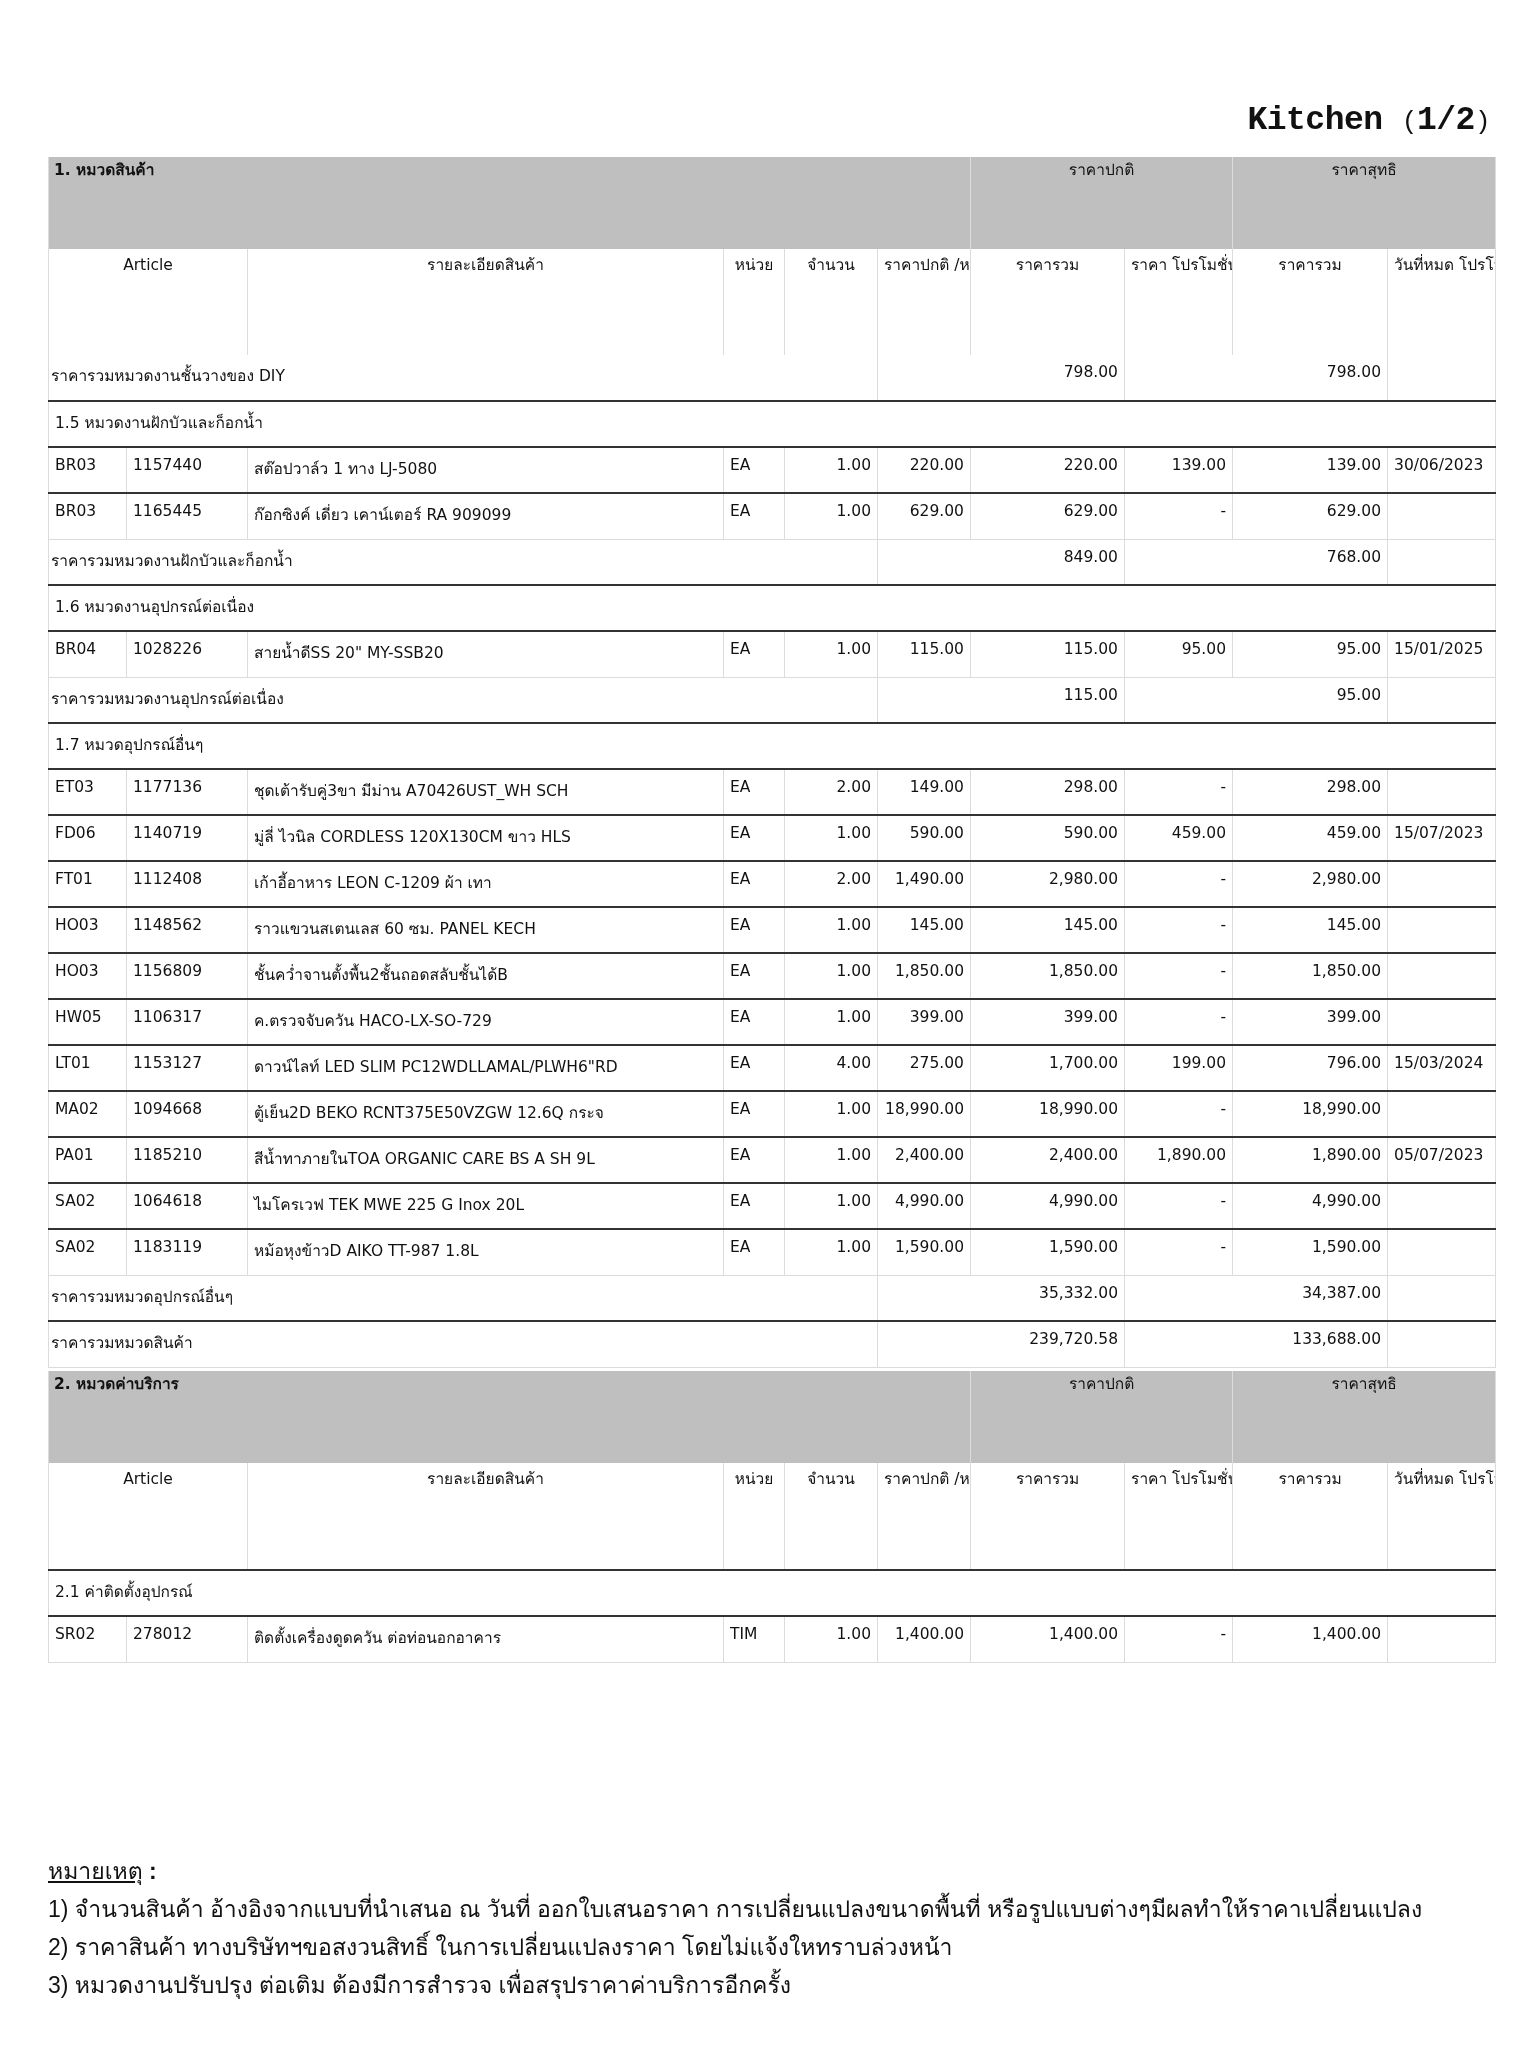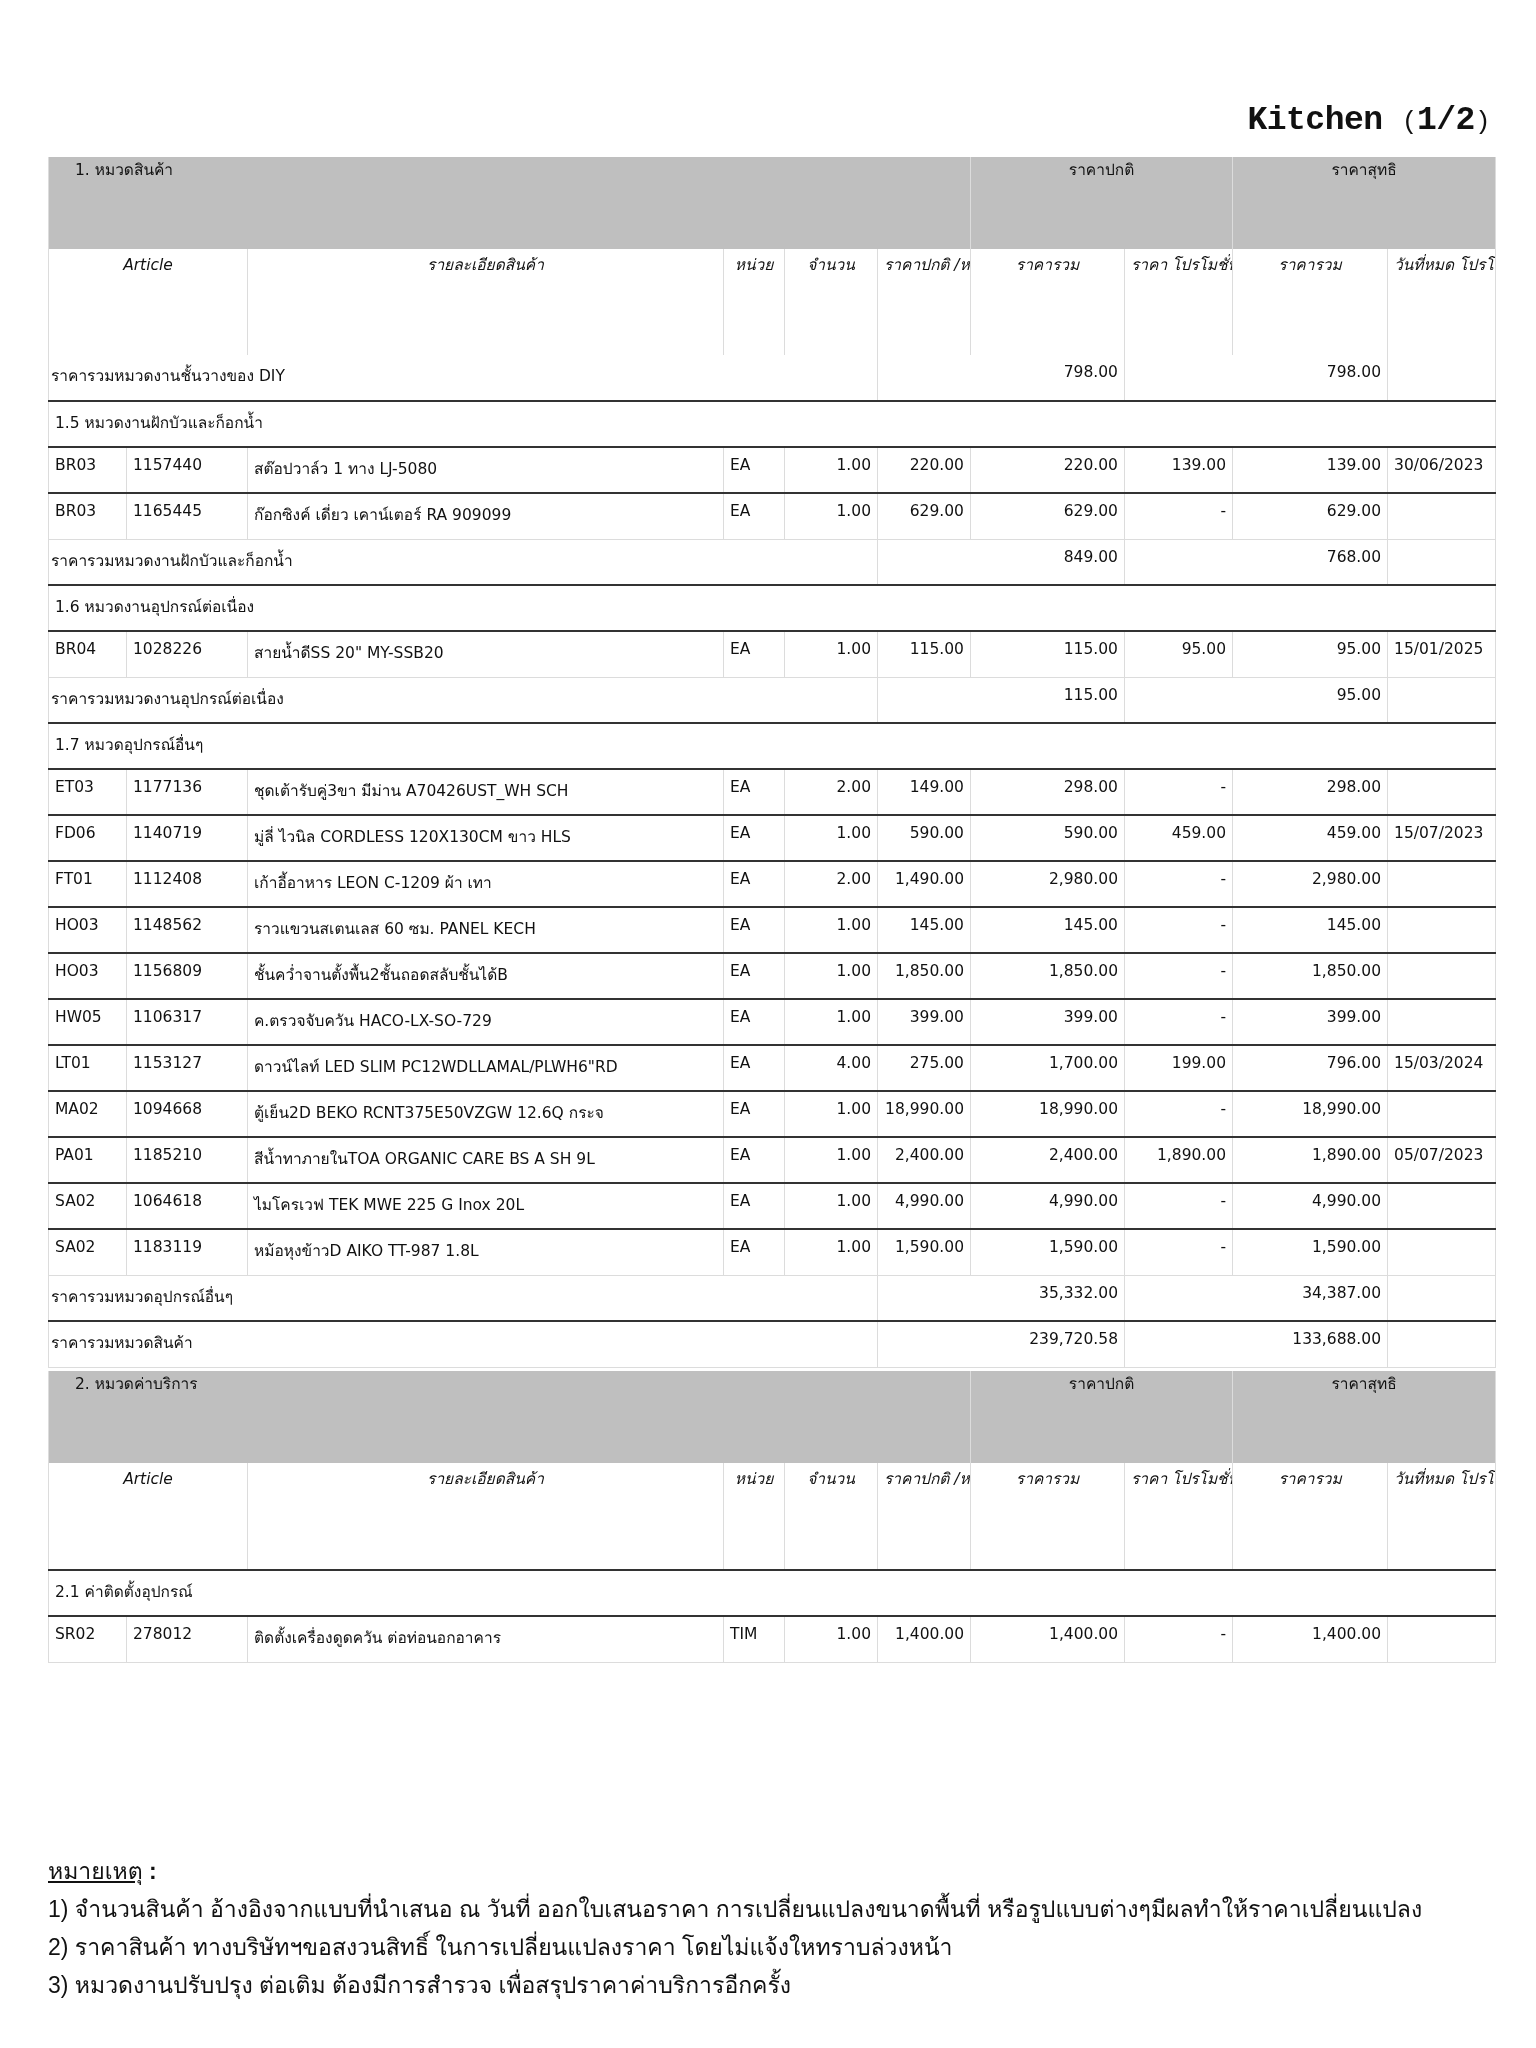--- a/index.html
+++ b/index.html
@@ -6,24 +6,24 @@
   body { width: 1536px; height: 2048px; position: relative; overflow: hidden;
          font-family: "DejaVu Sans", sans-serif; color: #111; }
   .title { position: absolute; right: 46px; top: 102px; font-family: Liberation Mono, monospace;
            font-weight: bold; font-size: 33px; letter-spacing: -0.5px; }
   .title .paren { font-weight: normal; font-size: 26px; }
   table.sheet { position: absolute; left: 48px; border-collapse: collapse; table-layout: fixed;
                 width: 1447px; font-size: 15.5px; font-family: "DejaVu Sans", sans-serif; }
   table.sheet td { padding: 0 6px; vertical-align: top; border-left: 1px solid #dcdcdc;
                    border-right: 1px solid #dcdcdc; overflow: hidden; white-space: nowrap; }
   .band td { background: #bfbfbf; height: 92px; border-color: #aaaaaa; padding-top: 8px; }
-  .band td.band-label { padding-left: 26px; }
+  .band td.band-label { padding-left: 5px; font-weight: bold; }
   .band td.center { text-align: center; }
   .colhead td { height: 106px; text-align: center; padding-top: 10px; line-height: 32px;
-                border-bottom: 2px solid #333; white-space: normal; font-style: italic; }
+                border-bottom: 2px solid #333; white-space: normal; }
   .colhead.nobottom td { border-bottom: none; }
   tr.row td { height: 46px; padding-top: 8px; box-sizing: border-box; border-bottom: 2px solid #333; }
   tr.row.light td { border-bottom: 1px solid #dcdcdc; }
   .c { text-align: left; }
   .r { text-align: right; }
   .sub td.lbl { padding-left: 2px; }
   .grp td.lbl { }
   .notes { position: absolute; left: 48px; top: 1852px; font-family: "Liberation Sans", sans-serif;
            font-size: 23px; color: #111; line-height: 38px; }
   .notes .head { text-decoration: underline; }

